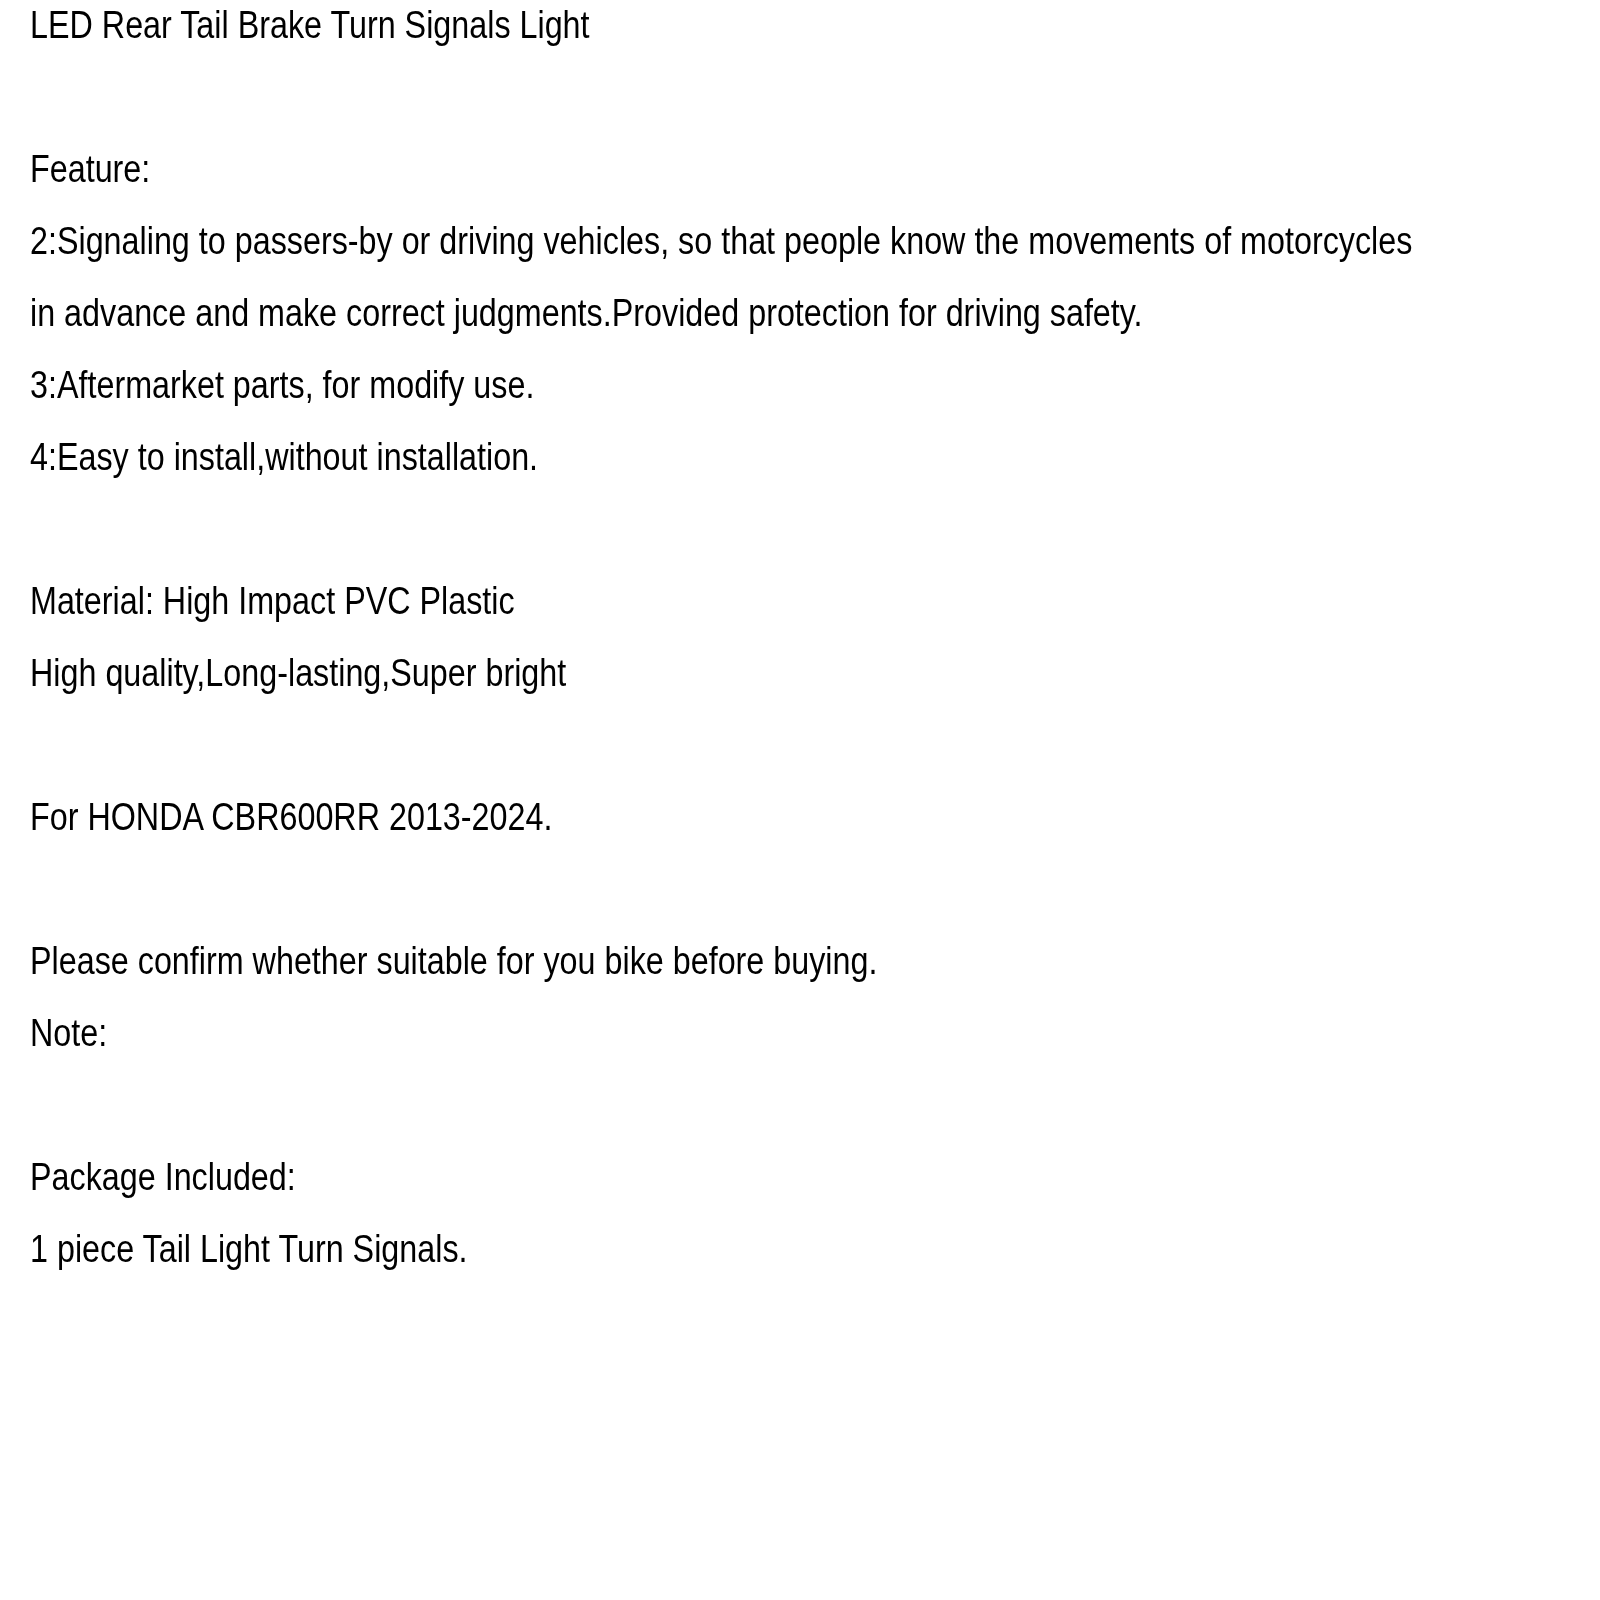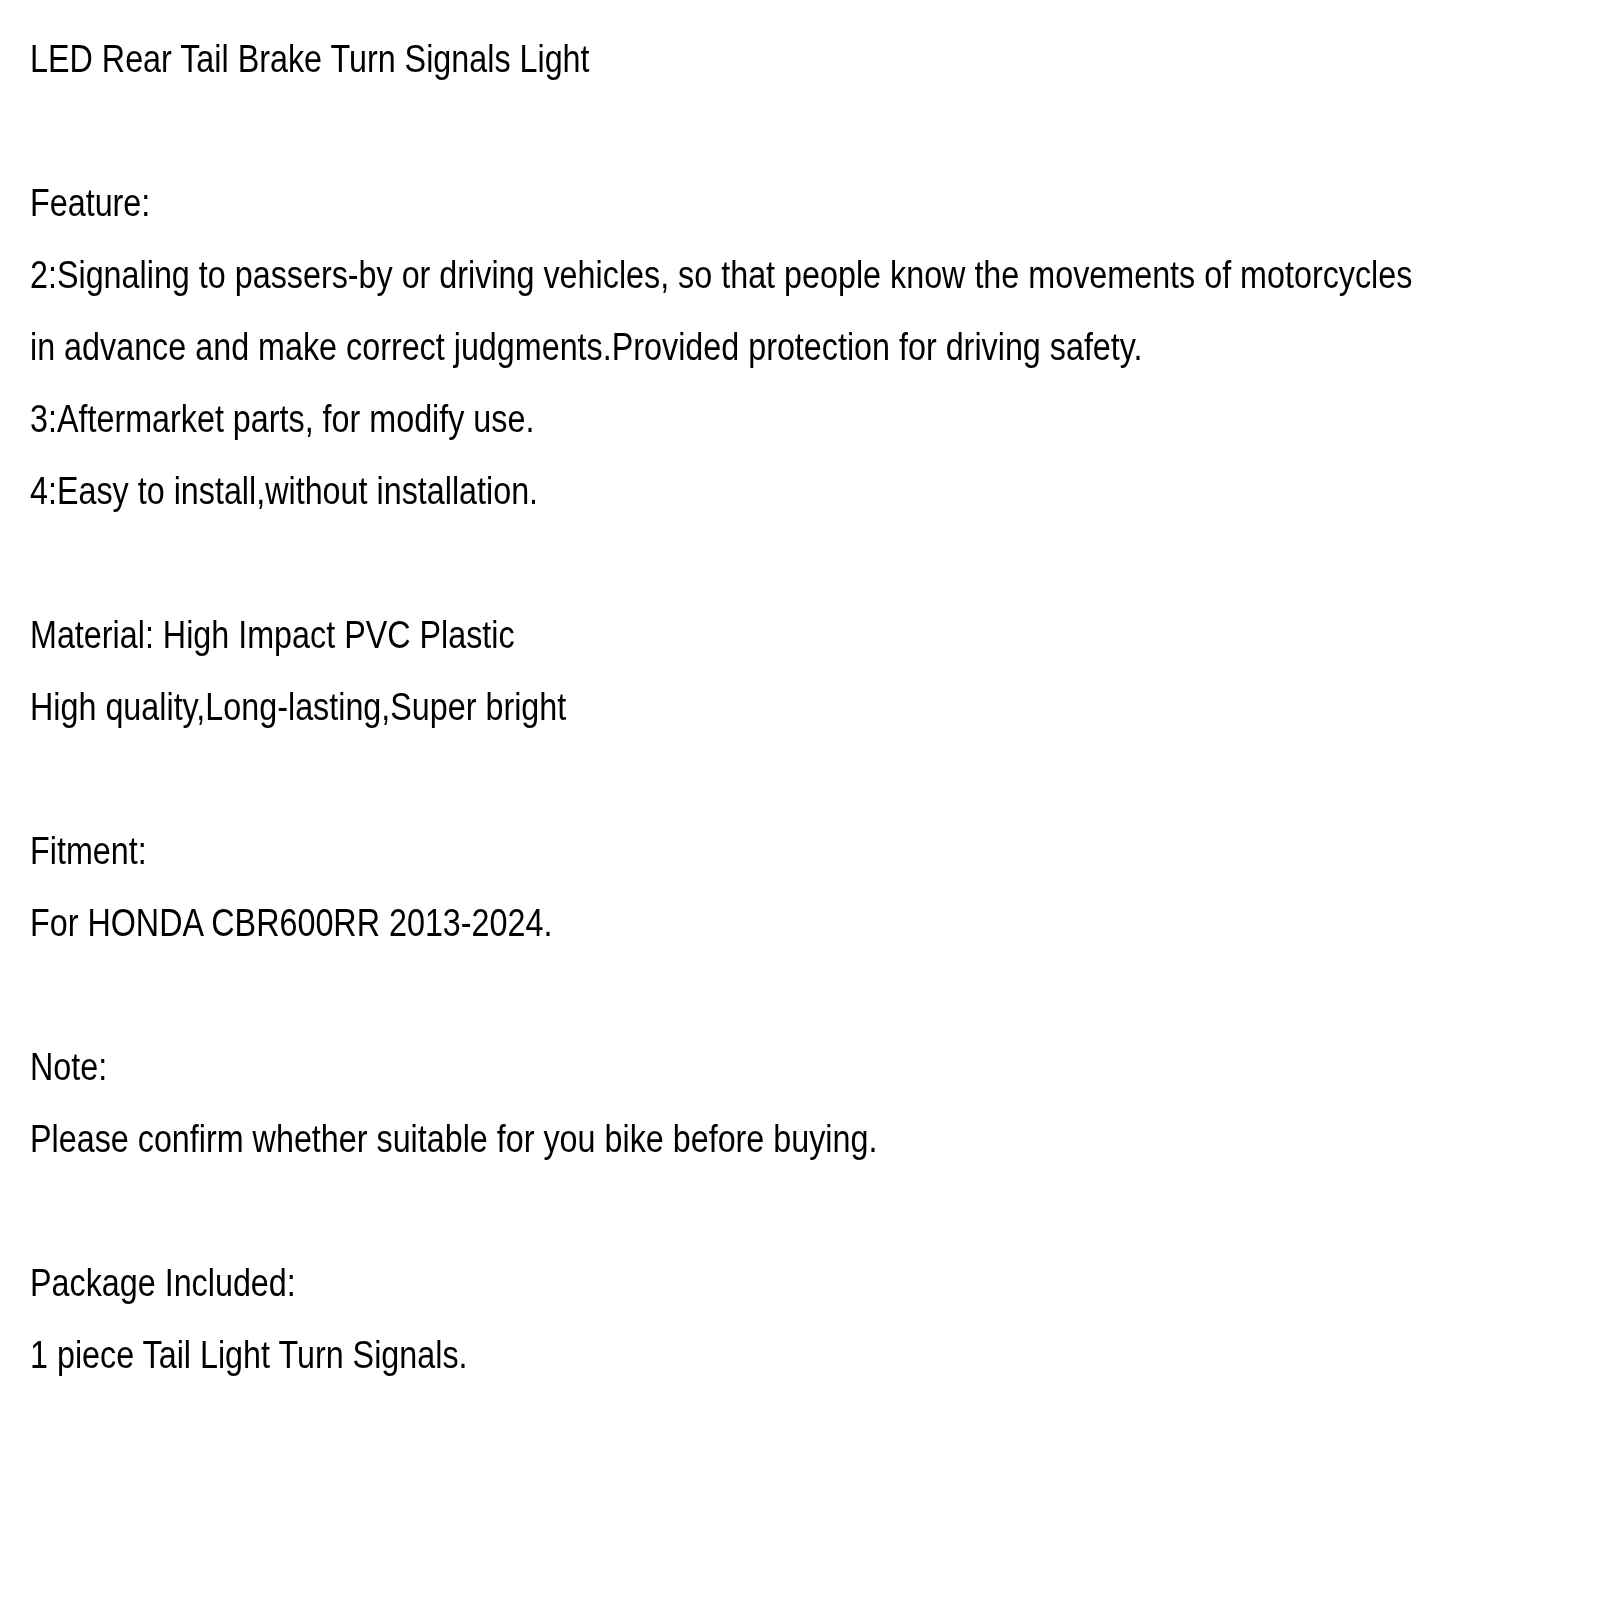--- a/index.html
+++ b/index.html
@@ -14,21 +14,21 @@
     color: #000000;
     overflow: hidden;
   }
   .doc {
     padding: 6px 0 0 30px;
     width: 1570px;
   }
   .line {
     height: 72px;
     display: flex;
-    align-items: flex-end;
+    align-items: flex-start;
   }
   .line-text {
     font-size: 38px;
     line-height: 1;
     white-space: nowrap;
     transform: scaleX(0.85);
     transform-origin: 0 50%;
     display: inline-block;
   }
 </style>
@@ -77,38 +77,35 @@
   </div>
 
   <div class="line">
     <span class="line-text">High quality,Long-lasting,Super bright</span>
   </div>
 
   <div class="line">
     <span class="line-text"></span>
   </div>
 
-  <div class="line">
-    <span class="line-text">Fitment:</span>
-  </div>
 
   <div class="line">
     <span class="line-text">For HONDA CBR600RR 2013-2024.</span>
   </div>
 
   <div class="line">
     <span class="line-text"></span>
   </div>
 
   <div class="line">
-    <span class="line-text">Note:</span>
+    <span class="line-text">Please confirm whether suitable for you bike before buying.</span>
   </div>
 
   <div class="line">
-    <span class="line-text">Please confirm whether suitable for you bike before buying.</span>
+    <span class="line-text">Note:</span>
   </div>
 
   <div class="line">
     <span class="line-text"></span>
   </div>
 
   <div class="line">
     <span class="line-text">Package Included:</span>
   </div>
 

